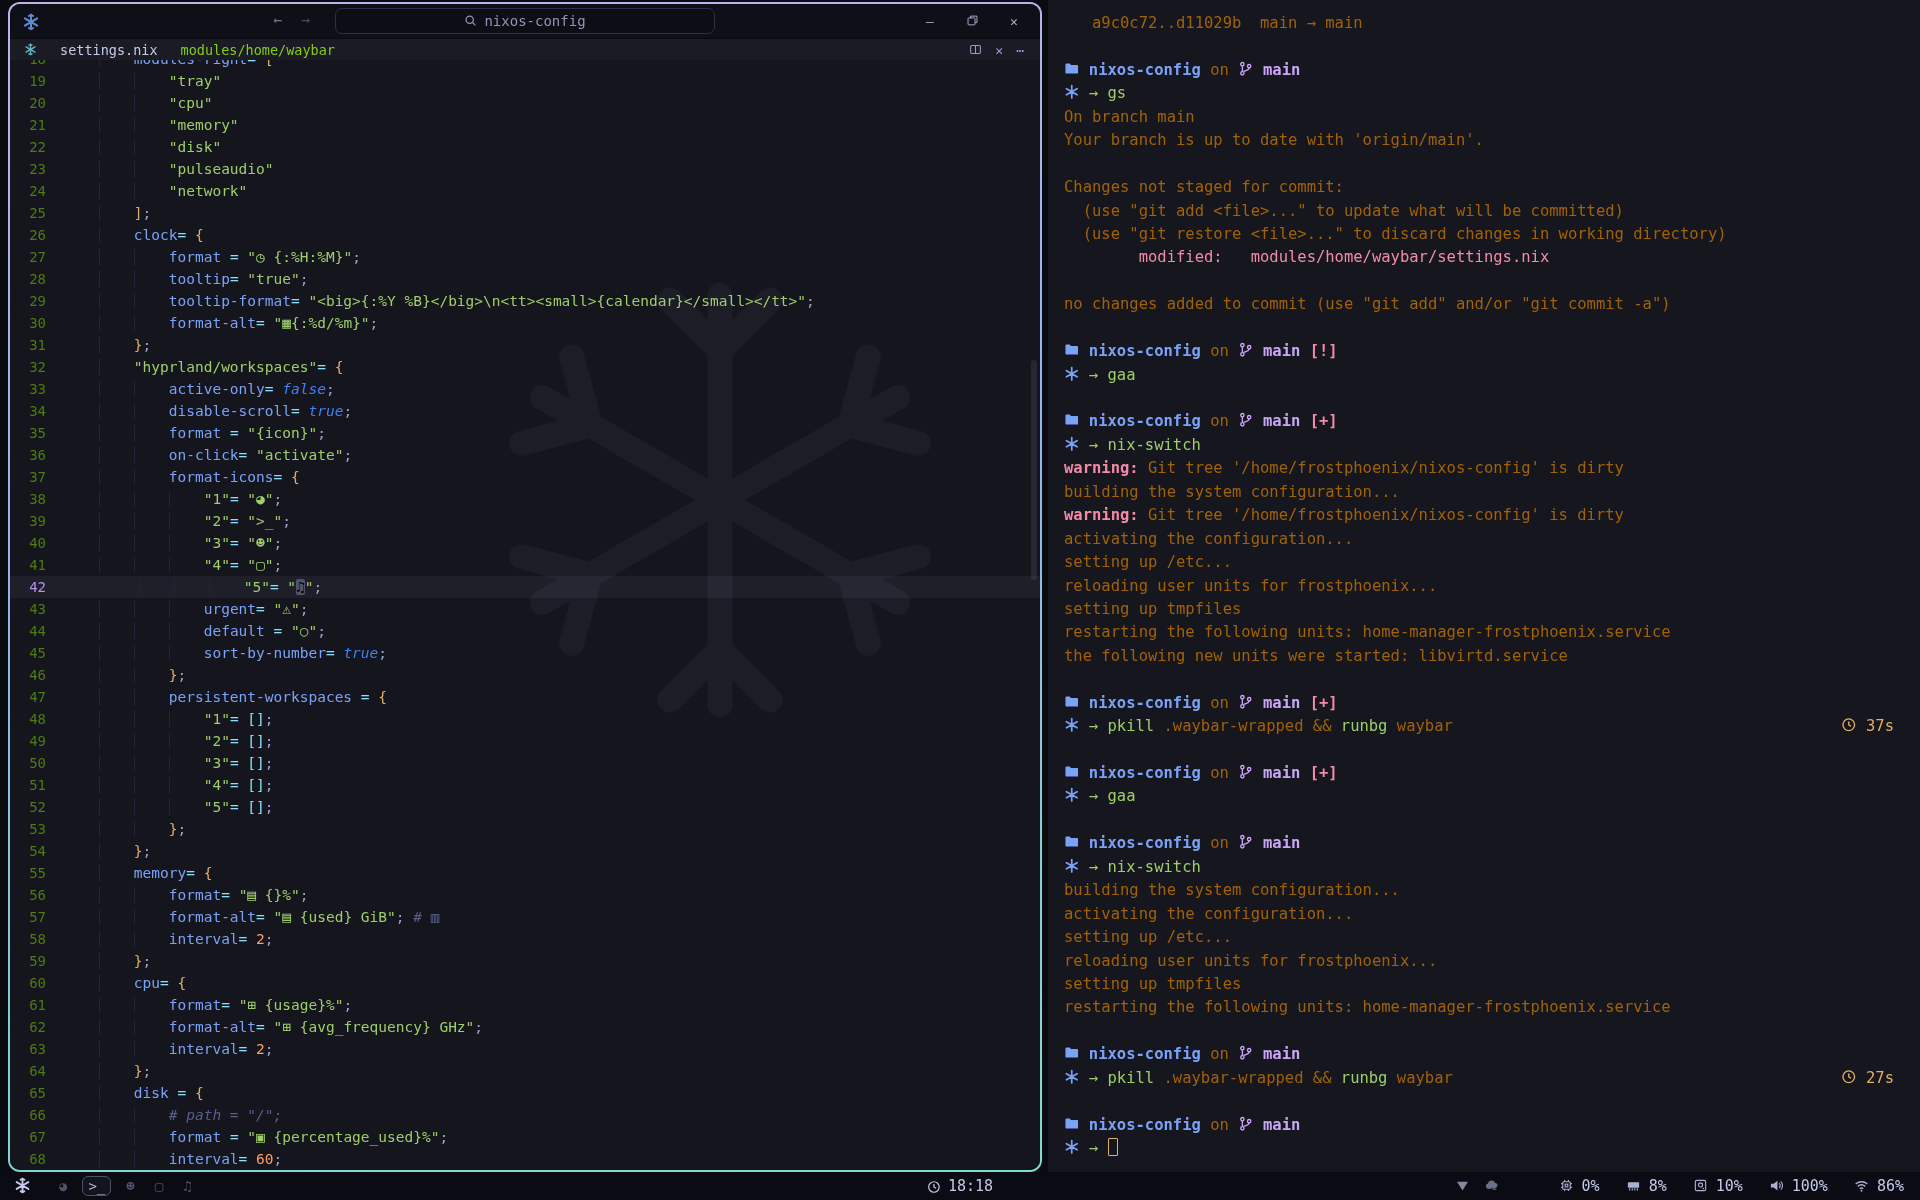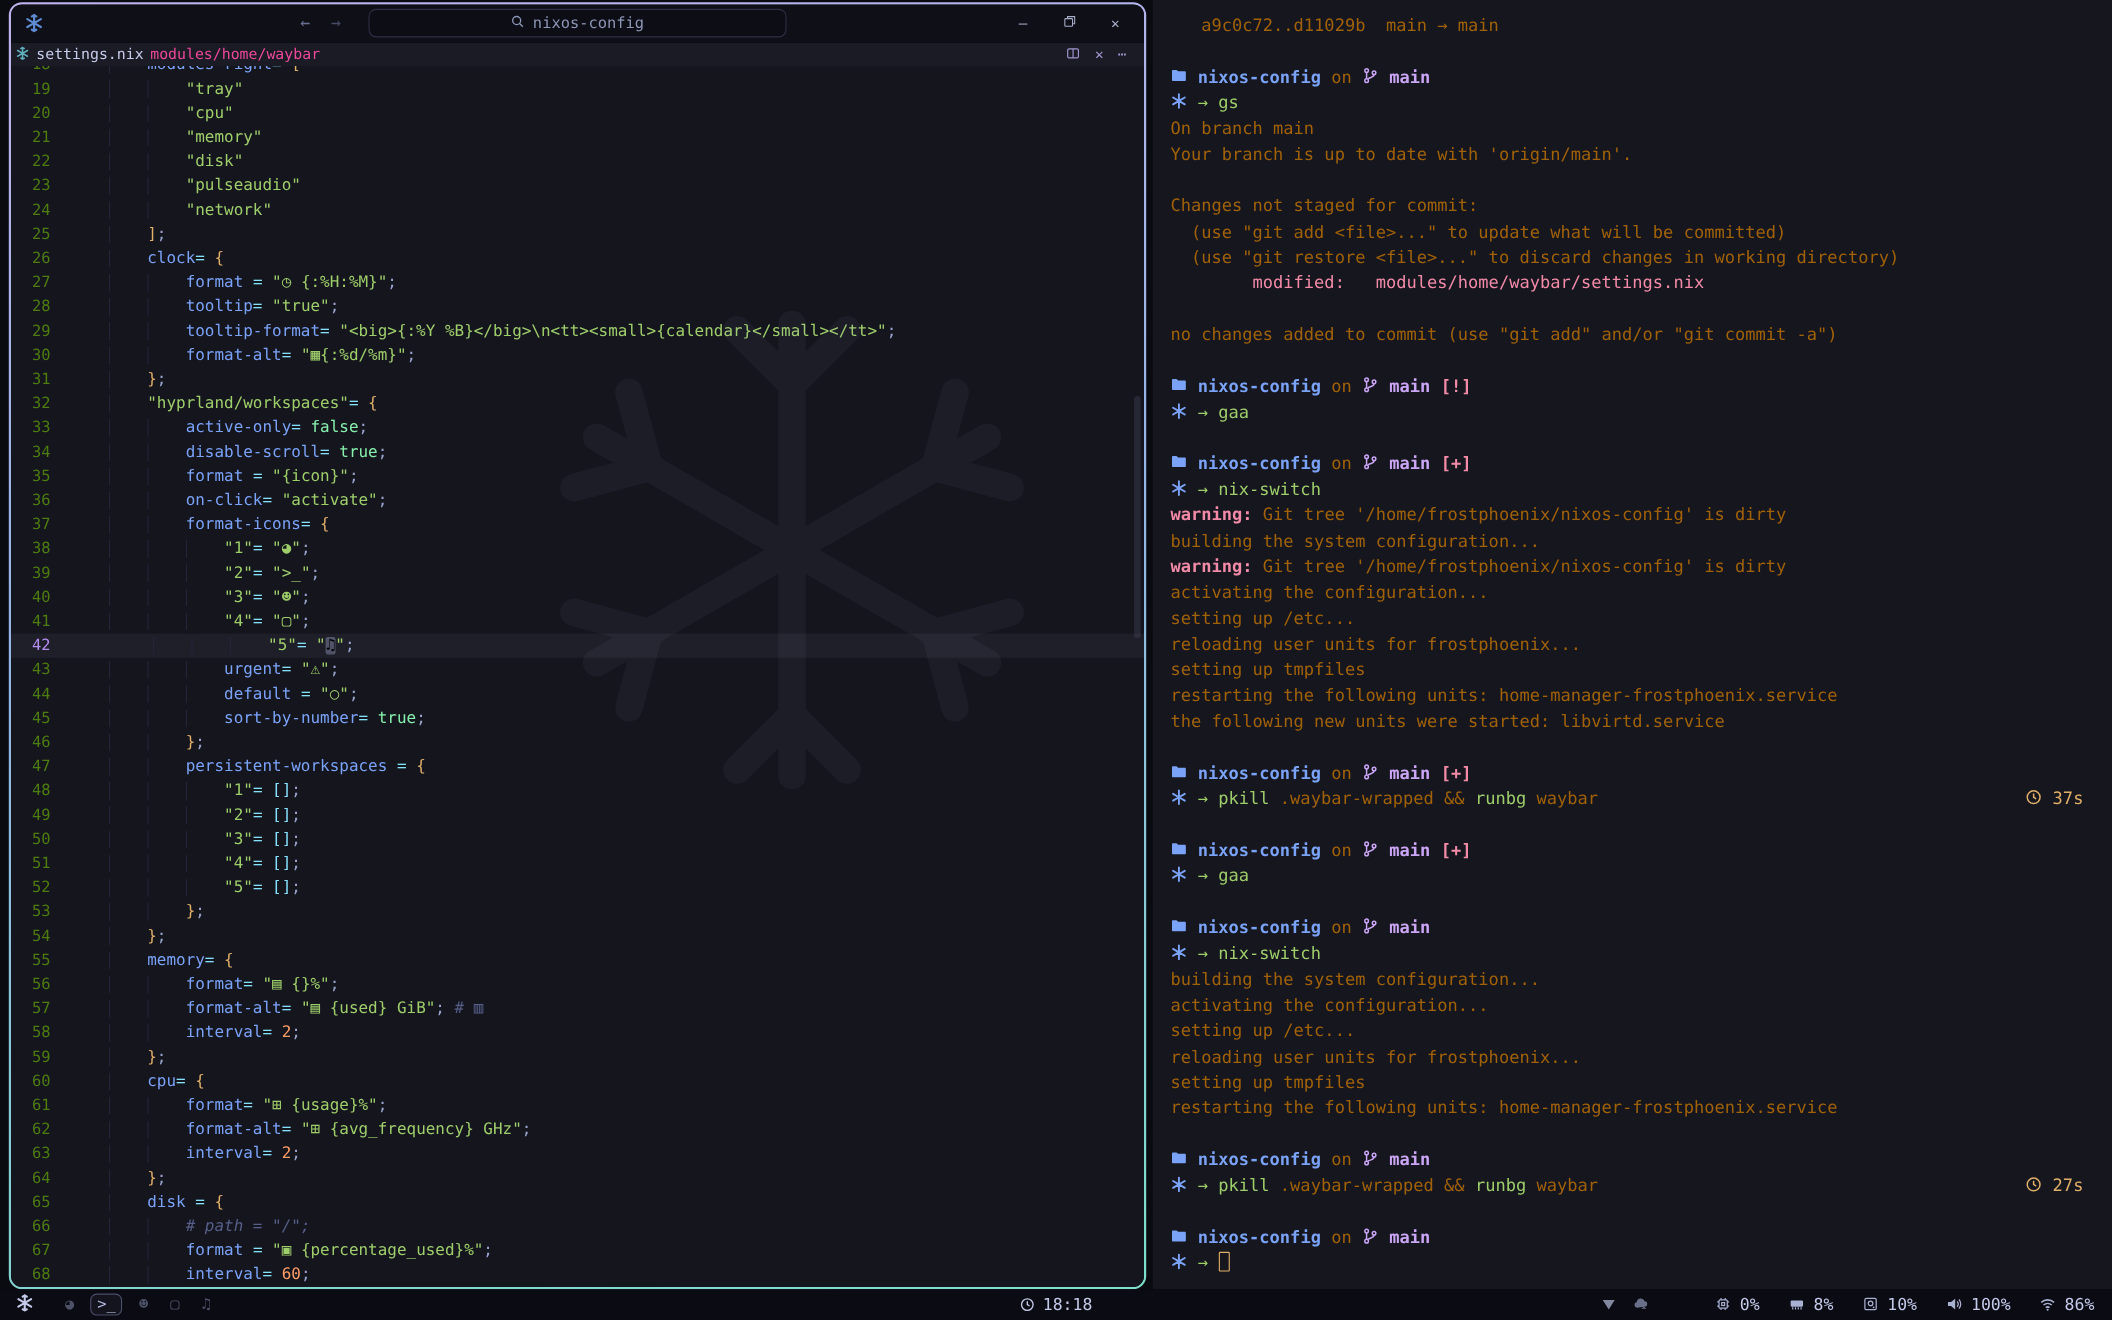--- a/index.html
+++ b/index.html
@@ -21,37 +21,37 @@
   .nav-fwd{left:calc(50% - 224px);color:#474c66;}
   .searchpill{position:absolute;left:calc(50% - 190px);top:4px;width:380px;height:26px;border:1px solid #2e2e44;
     border-radius:7px;background:#0d0d15;display:flex;align-items:center;justify-content:center;gap:7px;
     color:#8d96b5;font-size:14px;}
   .searchic{font-size:13px;color:#8d96b5;}
   .winbtns{position:absolute;right:18px;top:0;height:34px;display:flex;align-items:center;gap:26px;}
   .wbtn{color:#a8aec9;font-size:13px;width:16px;text-align:center;}
   
   .tabbar{position:relative;height:22px;flex:none;background:#1b1b26;display:flex;align-items:center;
     border-top:1px solid #0a0a12;}
-  .tab{display:flex;align-items:center;gap:6px;padding-left:4px;font-size:13.5px;}
+  .tab{display:flex;align-items:center;gap:23px;padding-left:14px;font-size:13.5px;}
   .tab-ic{color:#5fb0bd;font-size:13px;}
   .tab-file{color:#c5cbe8;}
-  .tab-path{color:#ec4899;}
+  .tab-path{color:#84cc16;}
   .tabbtns{position:absolute;right:0;top:0;height:22px;display:flex;align-items:center;gap:13px;padding-right:16px;
     color:#a295cf;font-size:13px;}
   .tabbtns .ic{font-size:13px;}
   
   .code-area{position:relative;flex:1;background:#15151e;overflow:hidden;font-size:14.5px;line-height:22px;}
   .crow{display:flex;height:22px;white-space:pre;}
   .crow:first-child{margin-top:-12px;}
   .crow.act{background:rgba(200,205,245,.06);gap:40px;}
   .lnum{flex:none;width:54px;text-align:right;padding-right:18px;color:#4d7c0f;font-size:14px;}
   .crow.act .lnum{color:#b48ef0;}
   .ltext{white-space:pre;}
   .t{color:#9aa5ce}.p{color:#7aa2f7}.o{color:#86e1fc}.s{color:#9ece6a}.br{color:#e0af68}
-  .n{color:#ff9e64}.k{color:#86efac;}.cm{color:#565f89;font-style:italic}
+  .n{color:#ff9e64}.k{color:#3b82f6;font-style:italic}.cm{color:#565f89;font-style:italic}
   .ind{box-shadow:inset 1px 0 0 #23233a;}
   .cur{background:rgba(186,194,240,.32);border-radius:2px;}
   .scrollbar{position:absolute;right:3px;top:300px;width:6px;height:220px;border-radius:3px;
     background:rgba(130,136,170,.16);}
   
   .term{position:absolute;left:1048px;top:0;width:872px;height:1172px;background:#16161f;z-index:1;
     padding:12px 20px 0 16px;font-size:15.5px;}
   .trow{display:flex;height:23.45px;align-items:baseline;}
   .tl{white-space:pre;flex:1;line-height:23.45px;}
   .trt{white-space:pre;flex:none;margin-right:6px;line-height:23.45px;}

